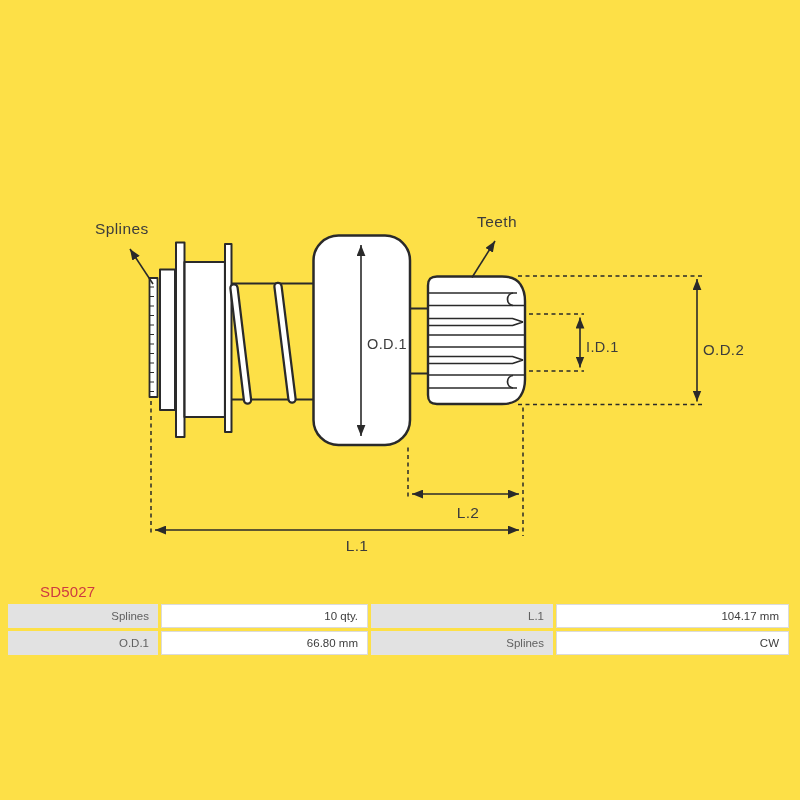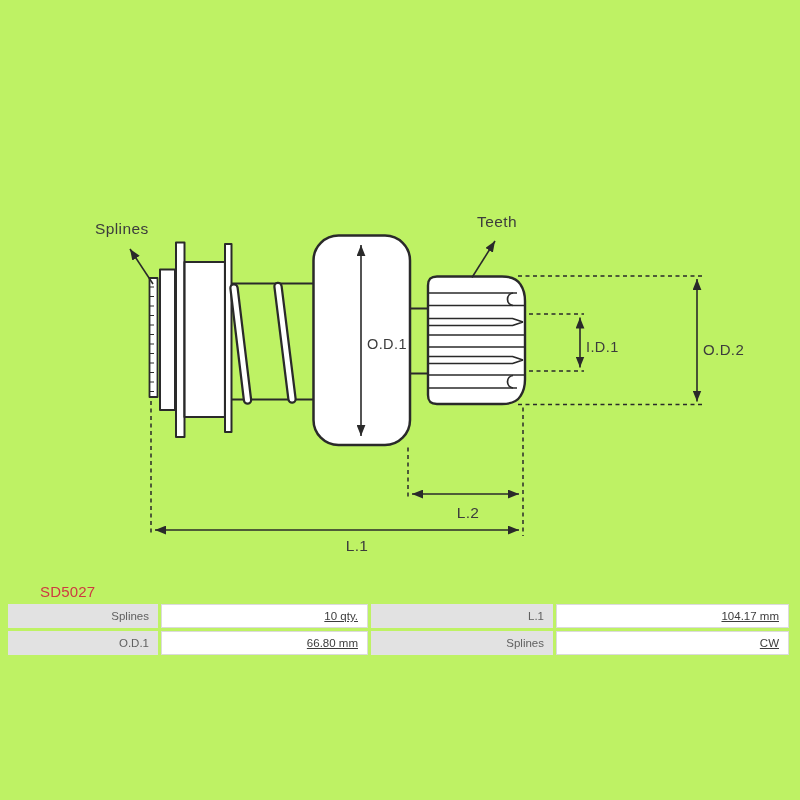--- a/index.html
+++ b/index.html
@@ -1,27 +1,27 @@
 <!DOCTYPE html>
 <html><head>
 <meta charset="utf-8">
 <style>
   html,body{margin:0;padding:0;background:#ffffff;}
-  .stage{position:relative;width:800px;height:800px;background:#bef264;overflow:hidden;
+  .stage{position:relative;width:800px;height:800px;background:#fde047;overflow:hidden;
          font-family:"Liberation Sans", sans-serif;}
   .diagram-svg{position:absolute;left:0;top:0;}
   .diagram-svg text{font-family:"Liberation Sans", sans-serif;fill:#3c3c3c;letter-spacing:0.4px;}
   .part-number{position:absolute;left:8px;top:584px;font-size:15px;line-height:16px;
                color:#ce3a41;letter-spacing:0.2px;margin-left:32px;}
   .spec-table{position:absolute;left:8px;top:604px;width:781px;display:grid;
               grid-template-columns:150px 207px 182px 233px;gap:3px;font-size:11.5px;}
   .cell{height:24px;display:flex;align-items:center;justify-content:flex-end;
         padding-right:9px;box-sizing:border-box;}
   .cell.label{background:#e2e2e2;color:#606060;}
-  .cell.value{background:#ffffff;border:1px solid #dbdbdb;color:#3d3d3d;text-decoration:underline;}
+  .cell.value{background:#ffffff;border:1px solid #dbdbdb;color:#3d3d3d;}
 </style>
 </head>
 <body>
 
 <div class="stage">
 
   <svg class="diagram-svg" width="800" height="580" viewBox="0 0 800 580">
     <defs>
       <marker id="ah" viewBox="0 0 10 8" refX="10" refY="4" markerWidth="11" markerHeight="9" markerUnits="userSpaceOnUse" orient="auto-start-reverse">
         <path d="M0,0 L10,4 L0,8 Z" fill="#2a2a2a"></path>

